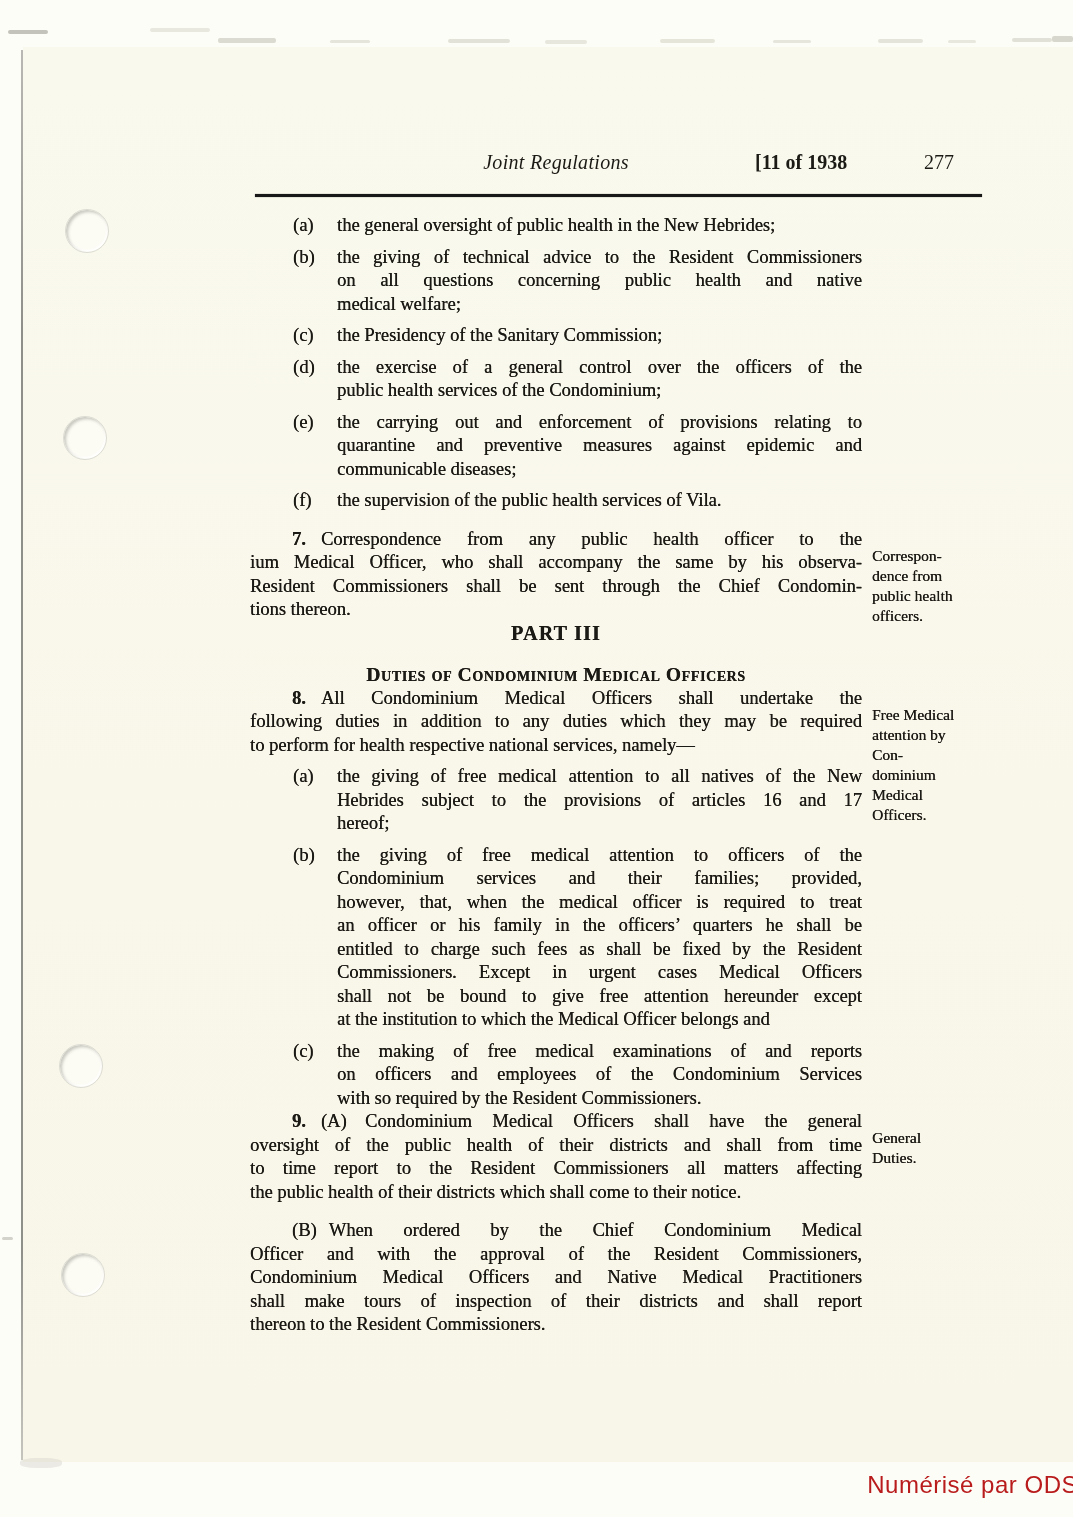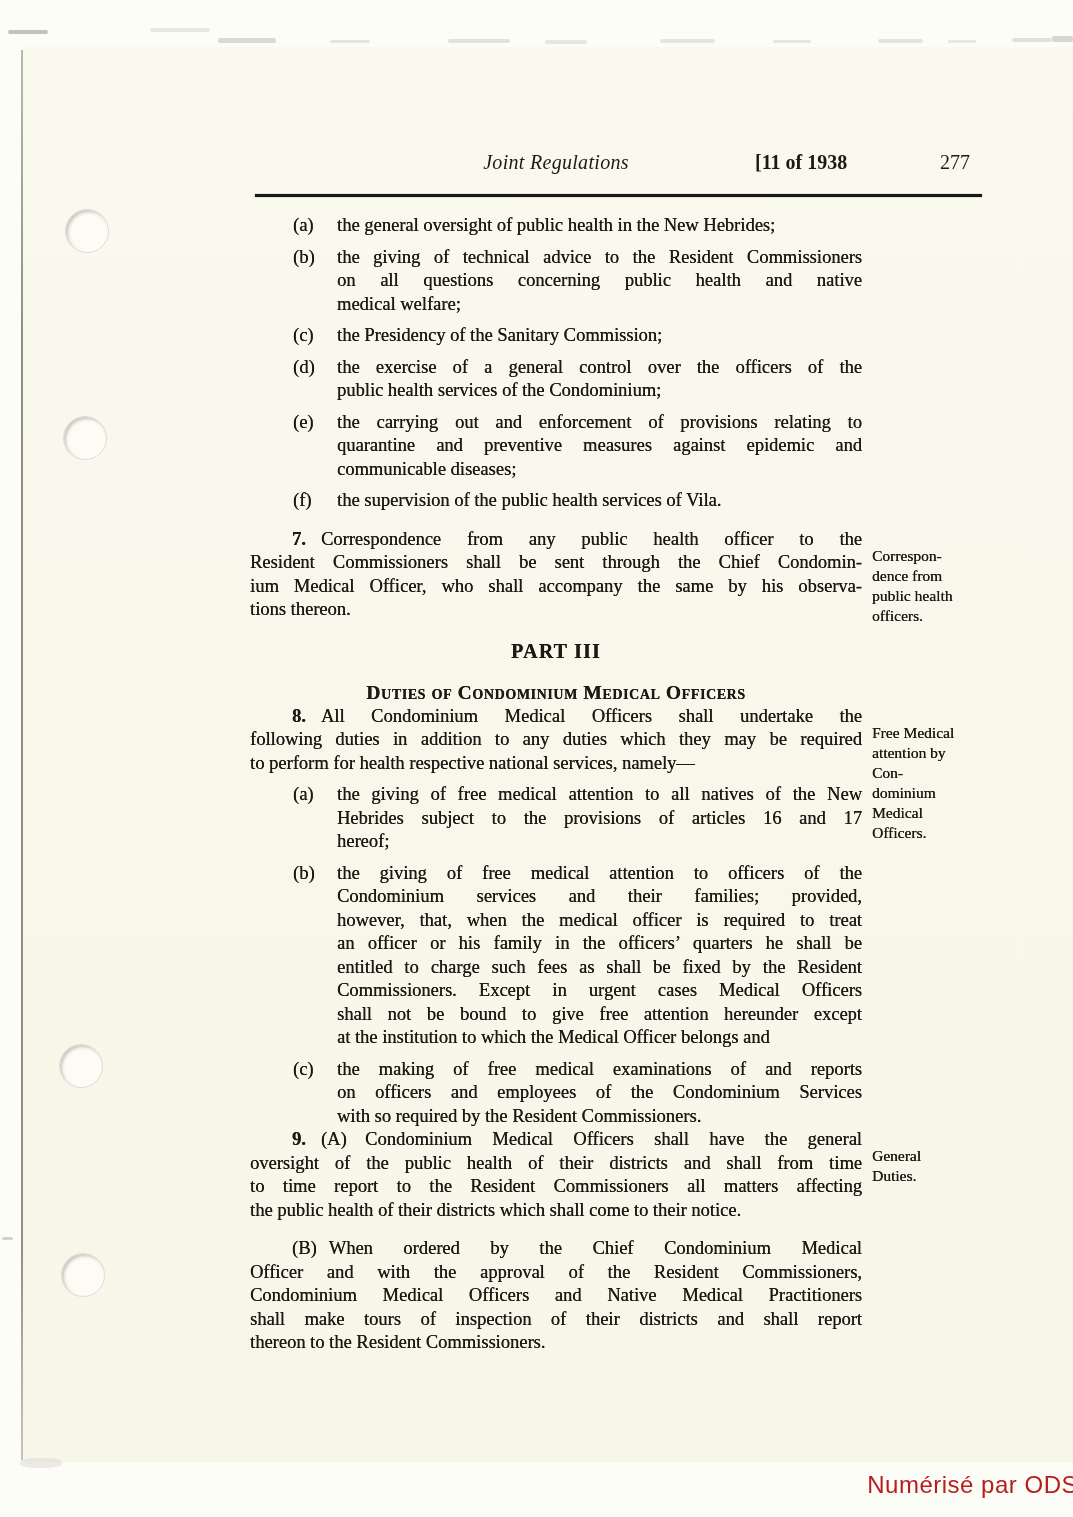--- a/index.html
+++ b/index.html
@@ -27,21 +27,21 @@
     border:1px solid #dddcd3;
     box-shadow:inset 2px 2px 3px rgba(140,140,130,0.45), inset -1px -2px 2px rgba(255,255,255,0.9);
   }
   .scan-mark{position:absolute;border-radius:2px;}
   .smudge{position:absolute;background:#d9d8d0;opacity:.5;border-radius:40%;}
 
   
   .header{position:absolute;left:250px;top:151px;width:612px;height:26px;font-size:20px;}
   .h-title{position:absolute;left:0;width:612px;text-align:center;font-style:italic;letter-spacing:.3px;}
   .h-cite{position:absolute;left:505px;font-weight:bold;white-space:nowrap;}
-  .h-page{position:absolute;left:690px;white-space:nowrap;}
+  .h-page{position:absolute;left:674px;white-space:nowrap;}
   .rule{
     position:absolute;left:255px;top:194px;width:727px;height:3px;
     background:#181818;box-shadow:0 0 1px #33322e;
   }
 
   
   .bodycol{
     position:absolute;left:250px;top:214px;width:612px;
     font-size:18.5px;line-height:23.5px;
     text-shadow:0.25px 0 0 currentColor;
@@ -49,21 +49,21 @@
   .ln{text-align:justify;text-align-last:justify;}
   [data-bind-lines] > .ln:last-child{text-align-last:left;}
   .pline{text-indent:42px;}
   .pnum{font-weight:bold;margin-right:15px;}
   .pnum.plain{font-weight:normal;margin-right:12px;}
   .item{position:relative;padding-left:87px;}
   .item + .item{margin-top:8px;}
   .item-label{position:absolute;left:43px;top:0;}
   .para{position:relative;}
   .para7{margin-top:15px;}
-  .part-heading{margin-top:18px;text-align:center;font-size:20px;letter-spacing:1.2px;font-weight:bold;text-align-last:center;}
+  .part-heading{text-align:center;font-size:20px;letter-spacing:1.2px;font-weight:bold;text-align-last:center;}
   .sub-heading{margin-top:18px;text-align:center;font-variant:small-caps;font-size:19.5px;letter-spacing:.6px;font-weight:bold;text-align-last:center;}
   .para8{margin-top:0;}
   .sublist{margin-top:8px;}
   .para9a{}
   .para9b{margin-top:15px;}
   .mnote{
     position:absolute;left:622px;top:18px;width:118px;
     font-size:15.5px;line-height:20px;white-space:pre-line;
     text-align:left;text-shadow:0.2px 0 0 currentColor;
   }
@@ -153,22 +153,22 @@
             <div class="ln">the supervision of the public health services of Vila.</div>
           </div>
       </div>
     </div>
 
     <div class="para para7">
       <div class="ln pline">
         <span class="pnum" data-bind="sections.s7.number">7.</span><span data-bind="sections.s7.first_line">Correspondence from any public health officer to the</span>
       </div>
       <div data-bind-lines="sections.s7.lines">
+          <div class="ln">ium Medical Officer, who shall accompany the same by his observa-</div>
           <div class="ln">Resident Commissioners shall be sent through the Chief Condomin-</div>
-          <div class="ln">ium Medical Officer, who shall accompany the same by his observa-</div>
           <div class="ln">tions thereon.</div>
         </div>
       <div class="mnote" data-bind="sections.s7.margin_note">Correspon-
 dence from
 public health
 officers.</div>
     </div>
 
     <div class="part-heading" data-bind="sections.part3.heading">PART III</div>
     <div class="sub-heading" data-bind="sections.part3.subheading">Duties of Condominium Medical Officers</div>

